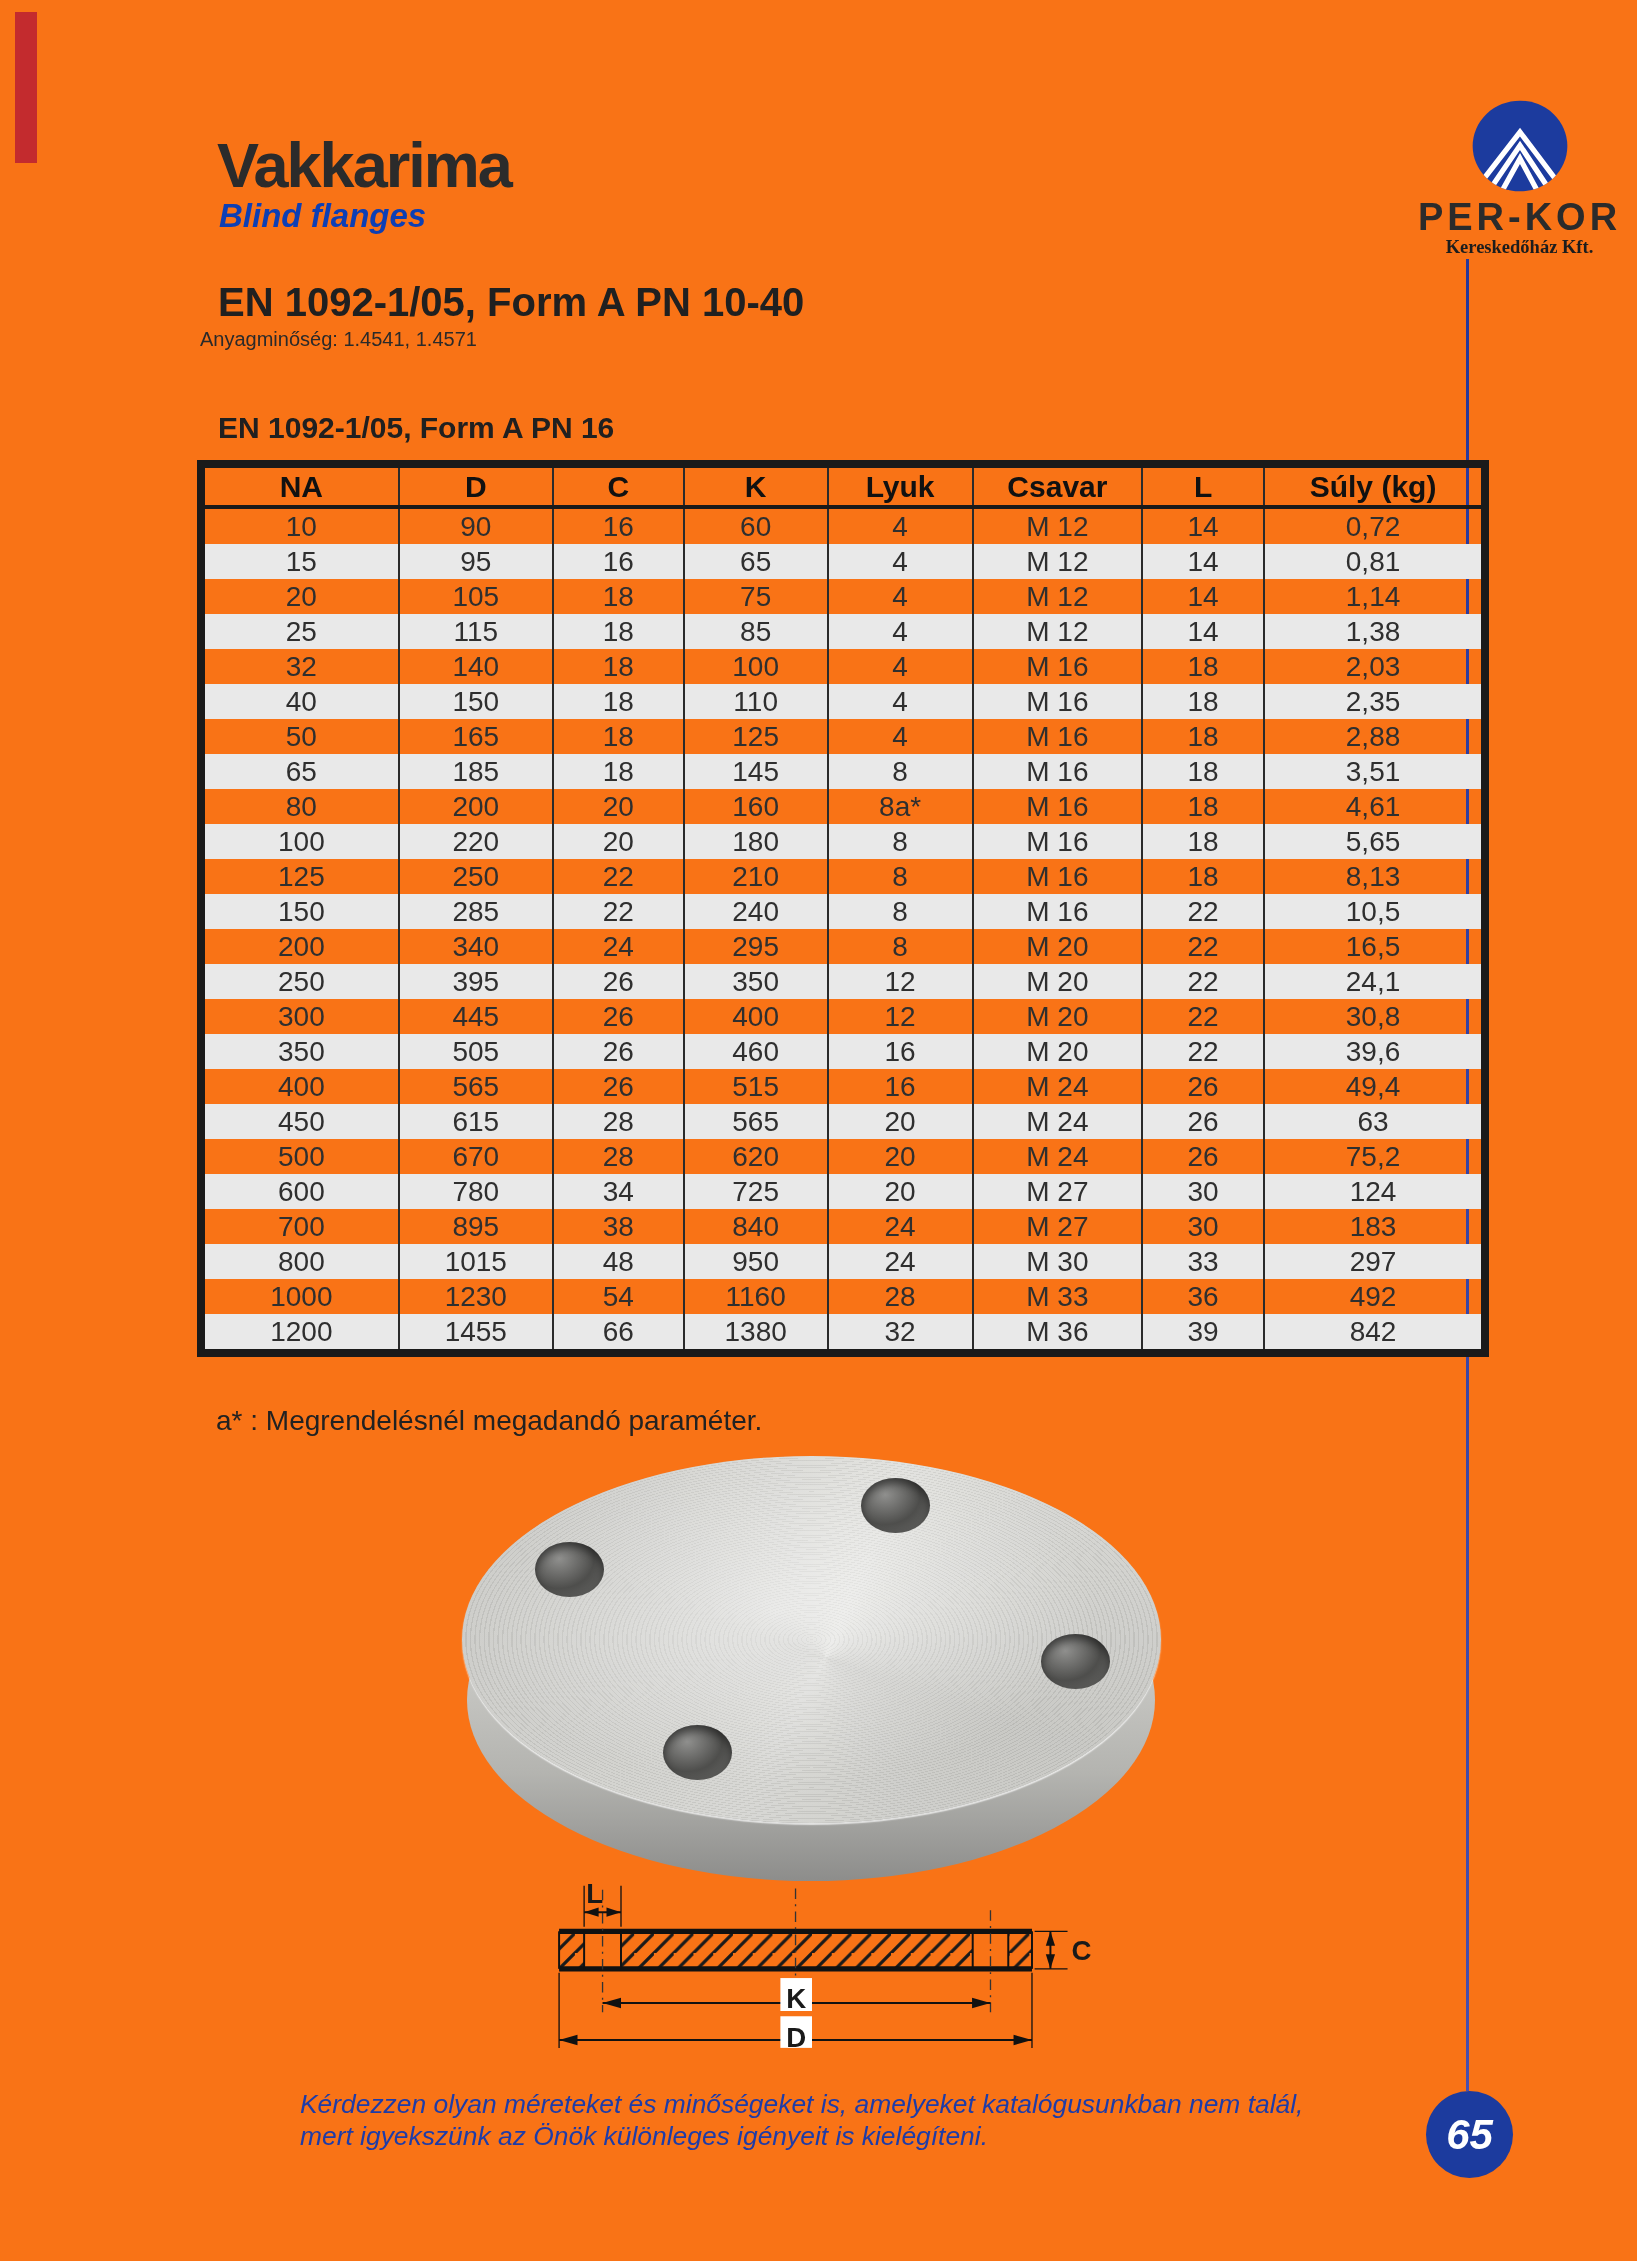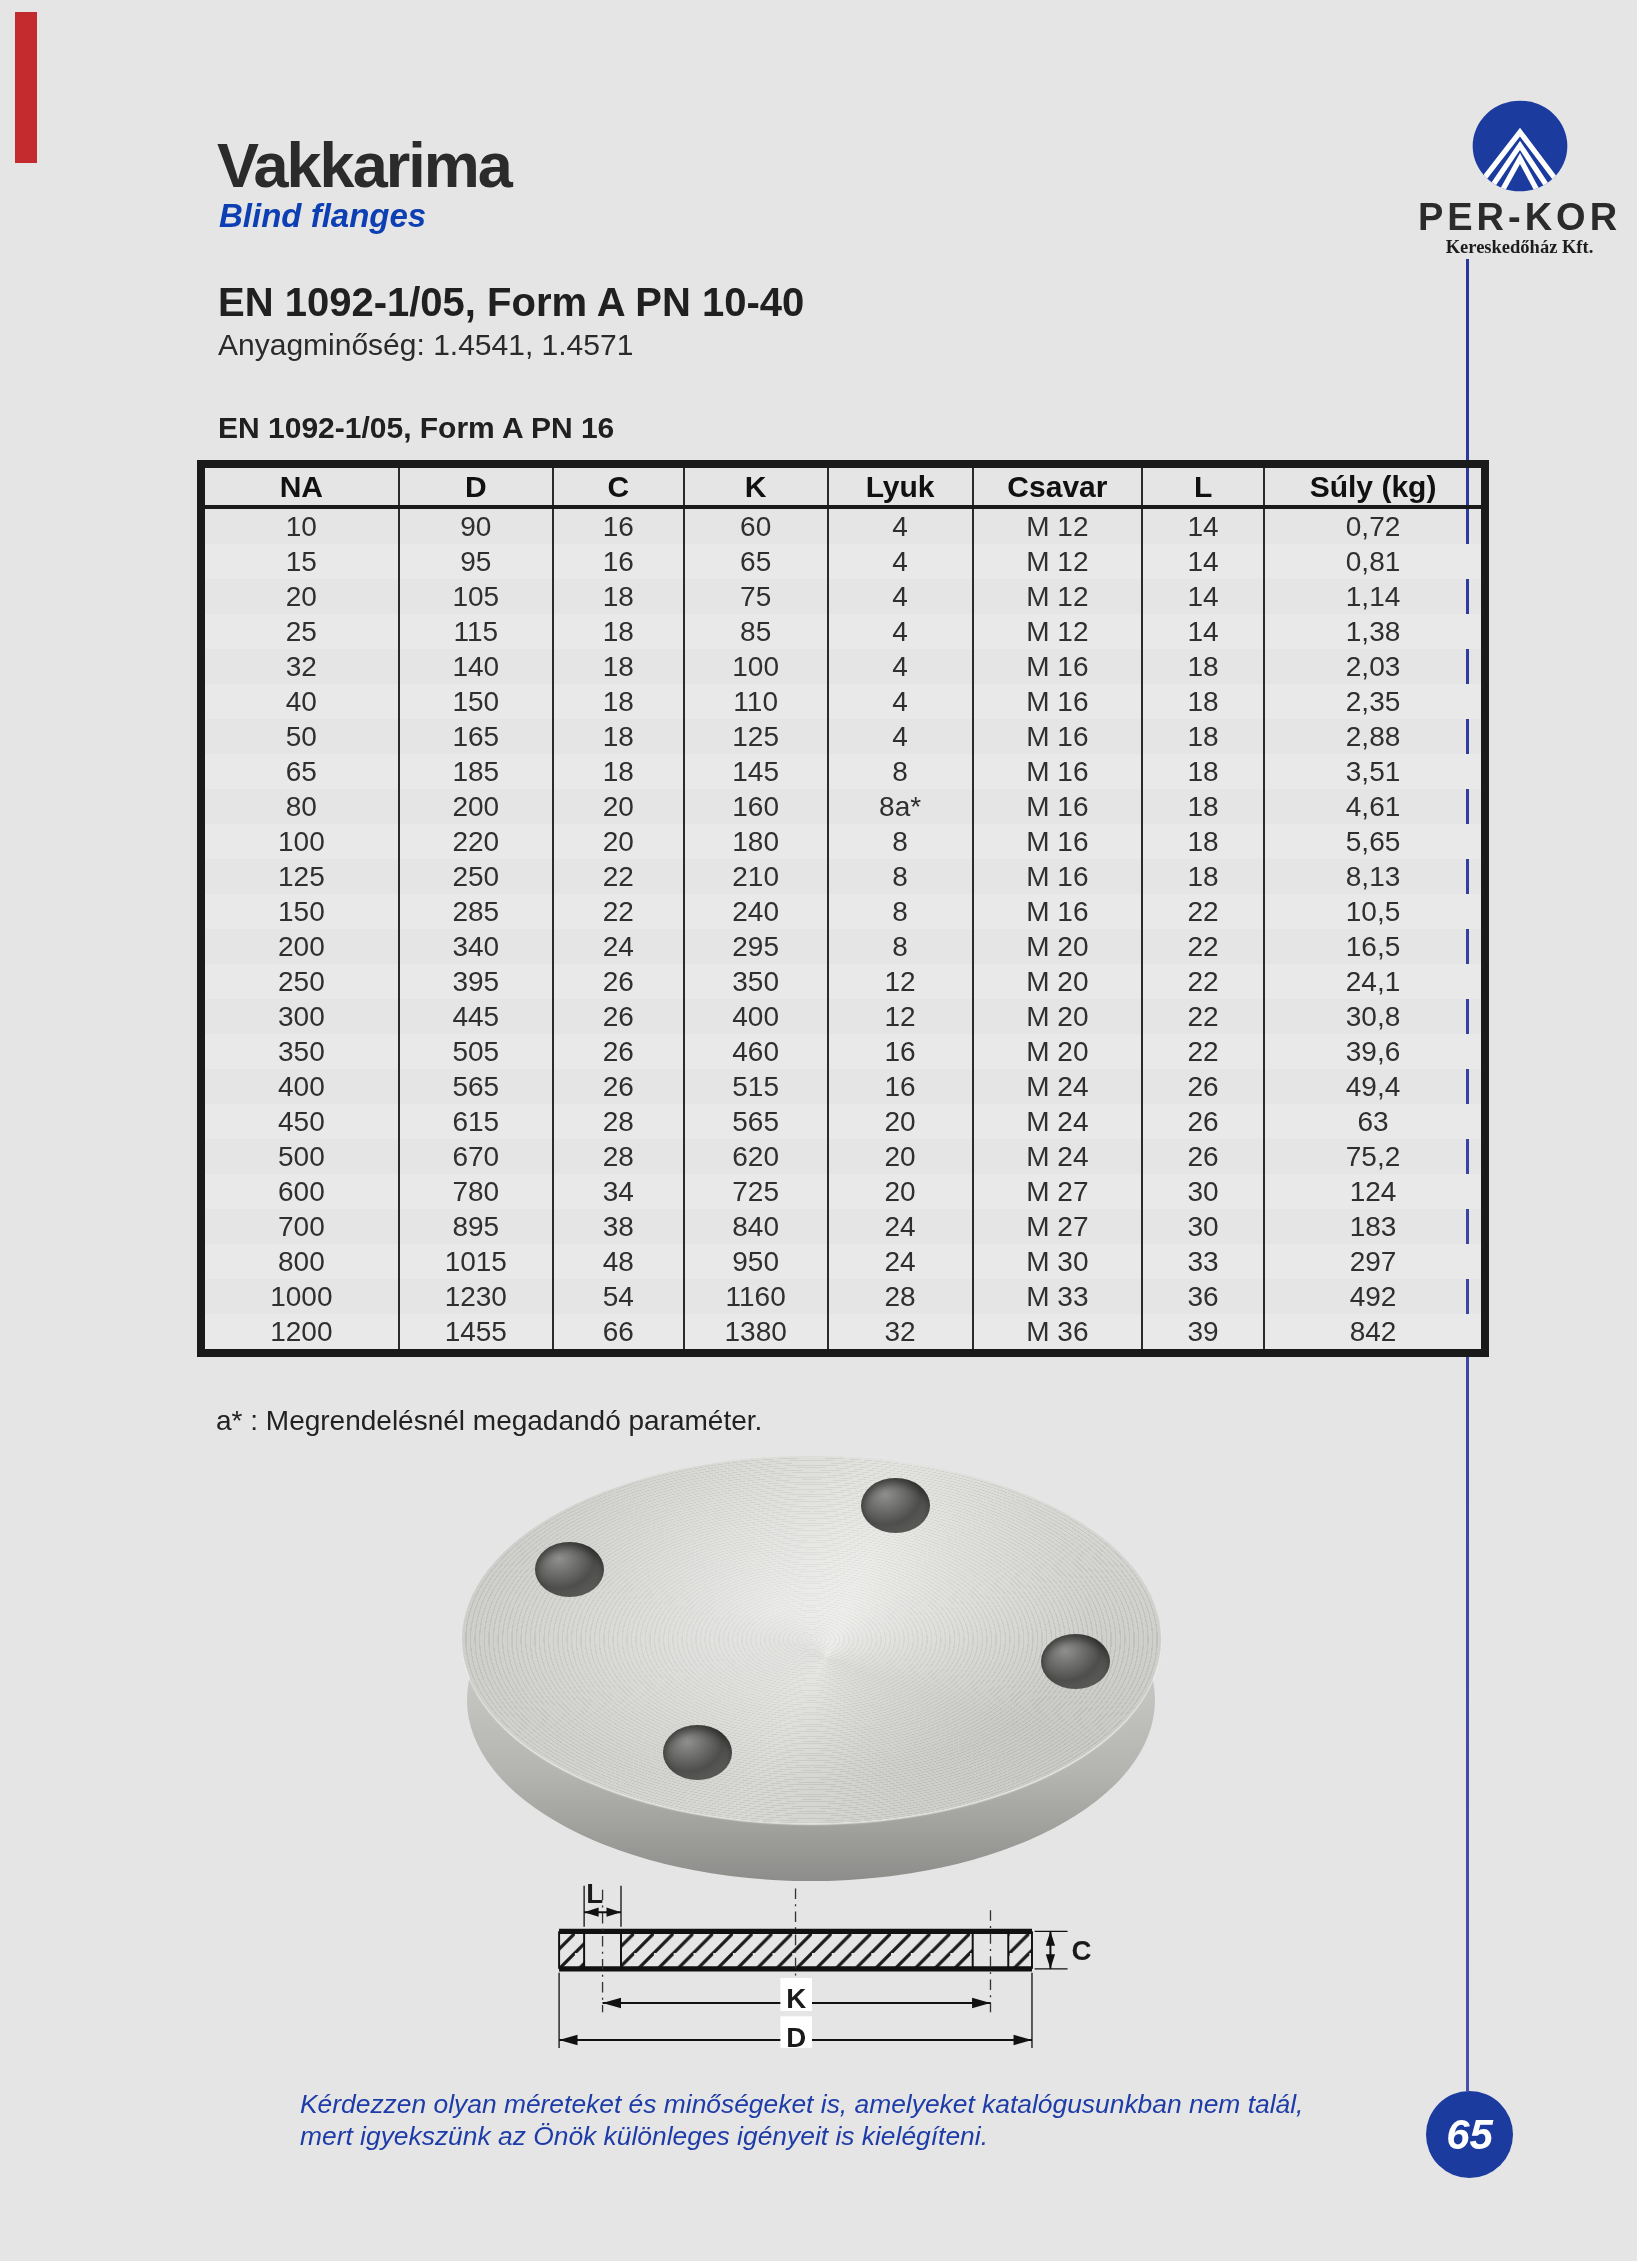--- a/index.html
+++ b/index.html
@@ -1,35 +1,35 @@
 <!DOCTYPE html>
 <html style="--brand-blue: #1c3b9e; --accent-blue: #0d3fb4; --footer-blue: #1e3ca8; --red-tab: #c32b2e; --row-alt: #e9e9e9;font-size:10.6px"><head>
 <meta charset="utf-8">
 <style>
   html,body{margin:0;padding:0;background:#888;}
   .page{
     position:relative;width:1637px;height:2261px;margin:0 auto;
-    background:#e5e5e5;overflow:hidden;
+    background:#f97316;overflow:hidden;
     font-family:"Liberation Sans", sans-serif;color:#222;
   }
   
   .red-tab{position:absolute;left:14.5px;top:12px;width:22.4px;height:151px;background:var(--red-tab);}
   
   .title{position:absolute;left:217px;top:129px;font-size:63px;font-weight:bold;letter-spacing:-2px;color:#2b2b2b;white-space:nowrap;}
   .subtitle{position:absolute;left:219px;top:197px;font-size:33px;font-weight:bold;font-style:italic;color:var(--accent-blue);white-space:nowrap;}
   
   .logo{position:absolute;left:1413px;top:99px;width:213px;text-align:center;}
   .logo svg{display:block;margin:0 auto;}
   .logo-name{font-size:38px;font-weight:bold;letter-spacing:4px;color:#2b2b2b;line-height:40px;margin-top:4px;white-space:nowrap;}
   .logo-sub{font-family:"Liberation Serif", serif;font-size:18.5px;font-weight:bold;color:#1d1d1d;line-height:21px;white-space:nowrap;}
   .blue-rule{position:absolute;left:1466px;top:259px;width:2.6px;height:1832px;
     background:linear-gradient(180deg,#27379a 0%, #3a45a4 55%, #4a4fae 100%);}
   
   .heading{position:absolute;left:218px;top:280px;font-size:40px;font-weight:bold;color:#202020;white-space:nowrap;}
-  .material{position:absolute;left:218px;top:328px;font-size:30px;color:#2a2a2a;white-space:nowrap;text-align:center;}
+  .material{position:absolute;left:200px;top:328px;font-size:20px;color:#2a2a2a;white-space:nowrap;text-align:center;}
   .table-title{position:absolute;left:218px;top:411px;font-size:30px;font-weight:bold;color:#202020;white-space:nowrap;}
   
   table.flange{
     position:absolute;left:197px;top:460px;width:1292px;
     border-collapse:collapse;table-layout:fixed;
     border:8px solid #1a1a1a;
   }
   table.flange th{
     height:37px;font-size:30px;font-weight:bold;color:#111;
     border-bottom:4px solid #1a1a1a;text-align:center;vertical-align:middle;padding:0;

